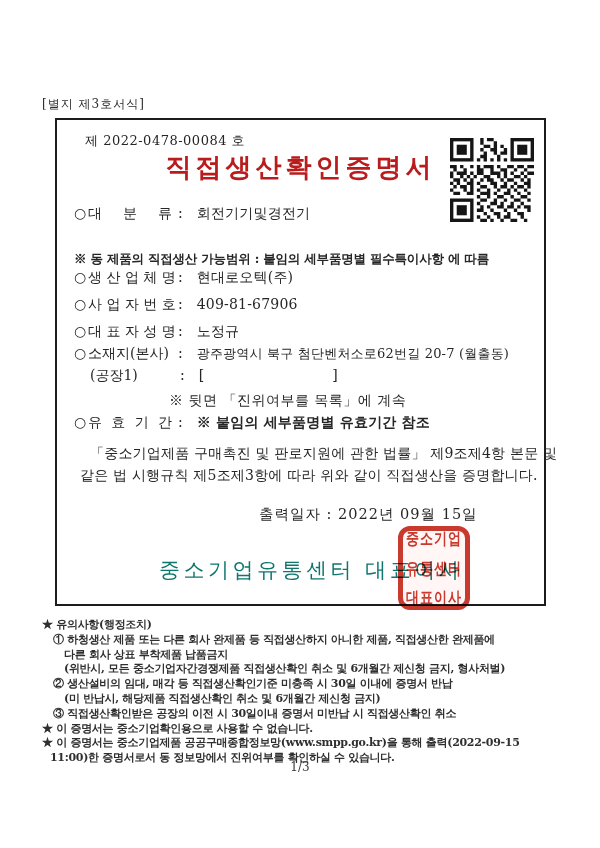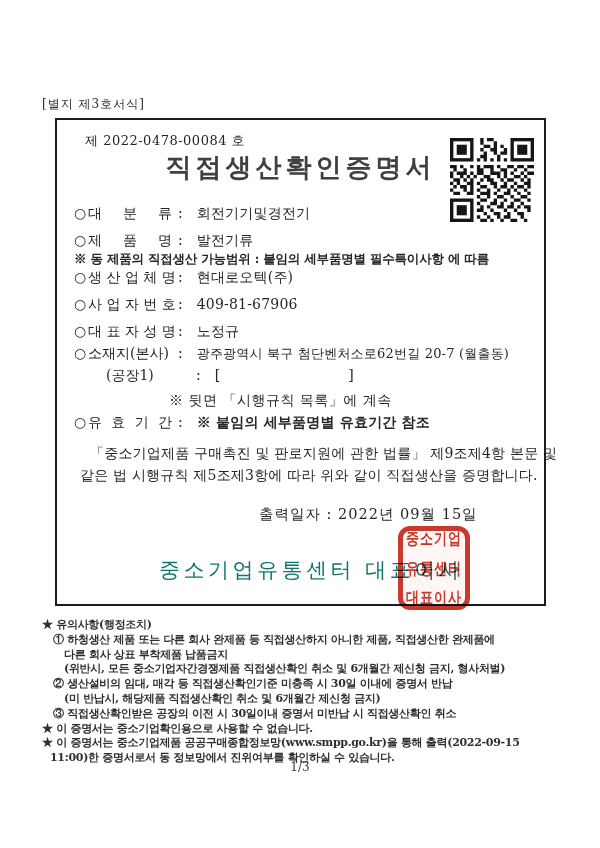--- a/index.html
+++ b/index.html
@@ -7,34 +7,34 @@
     width:600px;height:848px;position:relative;background:#ffffff;
     font-family:"DejaVu Serif","Liberation Serif",serif;color:#262626;
     overflow:hidden;
   }
   .abs{position:absolute;}
   
   .form-label{left:42px;top:96px;font-size:12px;letter-spacing:1px;color:#2c2c2c;}
   
   .cert-box{left:55px;top:118px;width:487px;height:484px;border:2px solid #1c1c1c;background:#fff;}
   .doc-number{left:28px;top:12px;font-size:13px;letter-spacing:.5px;}
-  .cert-title{left:0;top:30px;width:100%;text-align:center;font-size:26px;font-weight:700;letter-spacing:4px;color:#404040;}
+  .cert-title{left:0;top:30px;width:100%;text-align:center;font-size:26px;font-weight:700;letter-spacing:4px;color:#b91c1c;}
   .qr{left:393px;top:18px;width:84px;height:84px;}
   .qr svg{width:100%;height:100%;display:block;}
   
   .row{left:0;width:100%;font-size:14px;white-space:nowrap;}
   .row .marker{display:inline-block;width:14px;margin-left:17px;}
   .row .lbl{display:inline-block;width:84px;text-align:justify;text-align-last:justify;}
   .row .colon{display:inline-block;margin:0 14px 0 6px;}
   .row .val{letter-spacing:.2px;}
   .r0{top:85px}.r1{top:112px}.r2{top:149px}.r3{top:176px}.r4{top:203px}
   .r5{top:225px}.r5 .val{font-size:13px;}
   .r6{top:294px}.r6 .val{font-weight:700;text-align:center;}
   .range-note{left:17px;top:131px;font-size:12.5px;font-weight:600;letter-spacing:-.2px;white-space:nowrap;}
-  .factory-row{left:0;top:247px;font-size:14px;white-space:nowrap;padding-left:16px;}
+  .factory-row{left:0;top:247px;font-size:14px;white-space:nowrap;}
   .factory-row .flbl{display:inline-block;margin-left:33px;width:84px;}
   .factory-row .colon{display:inline-block;margin:0 14px 0 6px;}
   .bracket-gap{display:inline-block;width:128px;}
   .continue-note{left:112px;top:272px;font-size:14px;letter-spacing:.5px;}
   .law1{left:33px;top:325px;font-size:14px;letter-spacing:.2px;white-space:nowrap;}
   .law2{left:23px;top:347px;font-size:14px;letter-spacing:.2px;white-space:nowrap;}
   .print-date{left:202px;top:385px;font-size:14.5px;letter-spacing:1px;}
   .issuer{left:102px;top:436px;font-size:21px;letter-spacing:3.5px;color:#0f766e;white-space:nowrap;z-index:1;}
   
   .seal{left:341px;top:406px;width:62px;height:74px;border:5px solid #c8392e;border-radius:12px;
@@ -81,23 +81,20 @@
           <rect x="2" y="20" width="3" height="3"></rect>
       </g>
       <path fill="#161616" d="M9 0h1v1h-1zM11 0h2v1h-2zM9 1h1v1h-1zM13 1h1v2h-1zM10 2h2v1h-2zM15 2h1v1h-1zM9 3h1v1h-1zM12 3h2v1h-2zM16 3h1v1h-1zM10 4h1v1h-1zM13 4h1v1h-1zM15 4h2v1h-2zM9 5h2v1h-2zM14 5h1v1h-1zM8 6h1v1h-1zM10 6h1v1h-1zM12 6h1v1h-1zM14 6h1v1h-1zM16 6h1v1h-1zM6 8h1v1h-1zM6 10h1v1h-1zM6 12h1v1h-1zM6 14h1v1h-1zM6 16h1v1h-1zM0 8h2v1h-2zM3 8h1v1h-1zM8 8h1v2h-1zM10 8h3v1h-3zM14 8h1v1h-1zM17 8h2v1h-2zM20 8h2v1h-2zM23 8h2v1h-2zM1 9h1v1h-1zM4 9h1v2h-1zM9 9h1v1h-1zM12 9h1v2h-1zM15 9h2v1h-2zM19 9h1v1h-1zM22 9h1v1h-1zM0 10h1v2h-1zM2 10h2v1h-2zM8 10h2v1h-2zM13 10h2v1h-2zM16 10h1v2h-1zM18 10h1v1h-1zM21 10h1v1h-1zM23 10h2v1h-2zM3 11h1v1h-1zM5 11h1v1h-1zM7 11h1v1h-1zM10 11h2v1h-2zM14 11h1v1h-1zM19 11h2v1h-2zM22 11h1v1h-1zM1 12h2v1h-2zM4 12h1v1h-1zM9 12h1v1h-1zM11 12h2v1h-2zM15 12h1v1h-1zM17 12h2v1h-2zM21 12h1v1h-1zM23 12h1v1h-1zM0 13h1v1h-1zM2 13h1v1h-1zM5 13h2v1h-2zM8 13h1v1h-1zM12 13h2v1h-2zM16 13h1v1h-1zM19 13h1v1h-1zM22 13h2v1h-2zM1 14h1v1h-1zM3 14h2v1h-2zM6 14h1v2h-1zM9 14h2v1h-2zM13 14h1v1h-1zM15 14h2v1h-2zM18 14h1v1h-1zM20 14h2v1h-2zM23 14h1v1h-1zM0 15h1v1h-1zM4 15h1v1h-1zM8 15h1v1h-1zM11 15h1v1h-1zM14 15h1v1h-1zM17 15h1v1h-1zM19 15h1v1h-1zM22 15h1v1h-1zM1 16h2v1h-2zM5 16h1v1h-1zM9 16h3v1h-3zM13 16h1v1h-1zM16 16h2v1h-2zM20 16h1v1h-1zM23 16h1v1h-1zM8 17h1v1h-1zM11 17h1v1h-1zM14 17h2v1h-2zM18 17h1v1h-1zM21 17h2v1h-2zM9 18h2v1h-2zM13 18h1v1h-1zM16 18h1v1h-1zM19 18h2v1h-2zM23 18h1v1h-1zM8 19h1v1h-1zM12 19h2v1h-2zM15 19h1v1h-1zM18 19h1v1h-1zM21 19h1v1h-1zM9 20h1v1h-1zM11 20h1v1h-1zM14 20h2v1h-2zM17 20h2v1h-2zM20 20h1v1h-1zM22 20h2v1h-2zM8 21h2v1h-2zM12 21h1v1h-1zM16 21h1v1h-1zM19 21h1v1h-1zM23 21h1v1h-1zM10 22h1v1h-1zM13 22h2v1h-2zM17 22h1v1h-1zM20 22h2v1h-2zM8 23h1v1h-1zM11 23h1v1h-1zM14 23h1v1h-1zM16 23h2v1h-2zM21 23h1v1h-1zM9 24h2v1h-2zM12 24h1v1h-1zM15 24h1v1h-1zM18 24h2v1h-2zM22 24h1v1h-1z"></path>
     </svg>
   </div>
 
   <div class="abs row r0">
     <span class="marker">○</span><span class="lbl">대 분 류</span><span class="colon">:</span><span class="val">회전기기및경전기</span>
   </div>
 
-  <div class="abs row r1">
-    <span class="marker">○</span><span class="lbl">제 품 명</span><span class="colon">:</span><span class="val">발전기류</span>
-  </div>
 
   <div class="abs range-note">※ 동 제품의 직접생산 가능범위 : 붙임의 세부품명별  필수특이사항 에 따름</div>
 
   <div class="abs row r2">
     <span class="marker">○</span><span class="lbl">생 산 업 체 명</span><span class="colon">:</span><span class="val">현대로오텍(주)</span>
   </div>
 
   <div class="abs row r3">
     <span class="marker">○</span><span class="lbl">사 업 자 번 호</span><span class="colon">:</span><span class="val">409-81-67906</span>
   </div>
@@ -107,21 +104,21 @@
   </div>
 
   <div class="abs row r5">
     <span class="marker">○</span><span class="lbl">소재지(본사)</span><span class="colon">:</span><span class="val">광주광역시 북구 첨단벤처소로62번길 20-7 (월출동)</span>
   </div>
 
   <div class="abs factory-row">
     <span class="flbl">(공장1)</span><span class="colon">:</span><span>[</span><span class="bracket-gap"></span><span>]</span>
   </div>
 
-  <div class="abs continue-note">※ 뒷면 「시행규칙 목록」에 계속</div>
+  <div class="abs continue-note">※ 뒷면 「진위여부를 목록」에 계속</div>
 
   <div class="abs row r6">
     <span class="marker">○</span><span class="lbl">유 효 기 간</span><span class="colon">:</span><span class="val">※ 붙임의 세부품명별 유효기간 참조</span>
   </div>
 
   <div class="abs law1">「중소기업제품 구매촉진 및 판로지원에 관한 법률」 제9조제4항 본문 및</div>
   <div class="abs law2">같은 법 시행규칙 제5조제3항에 따라 위와 같이 직접생산을 증명합니다.</div>
 
   <div class="abs print-date">출력일자 : 2022년 09월 15일</div>
 

